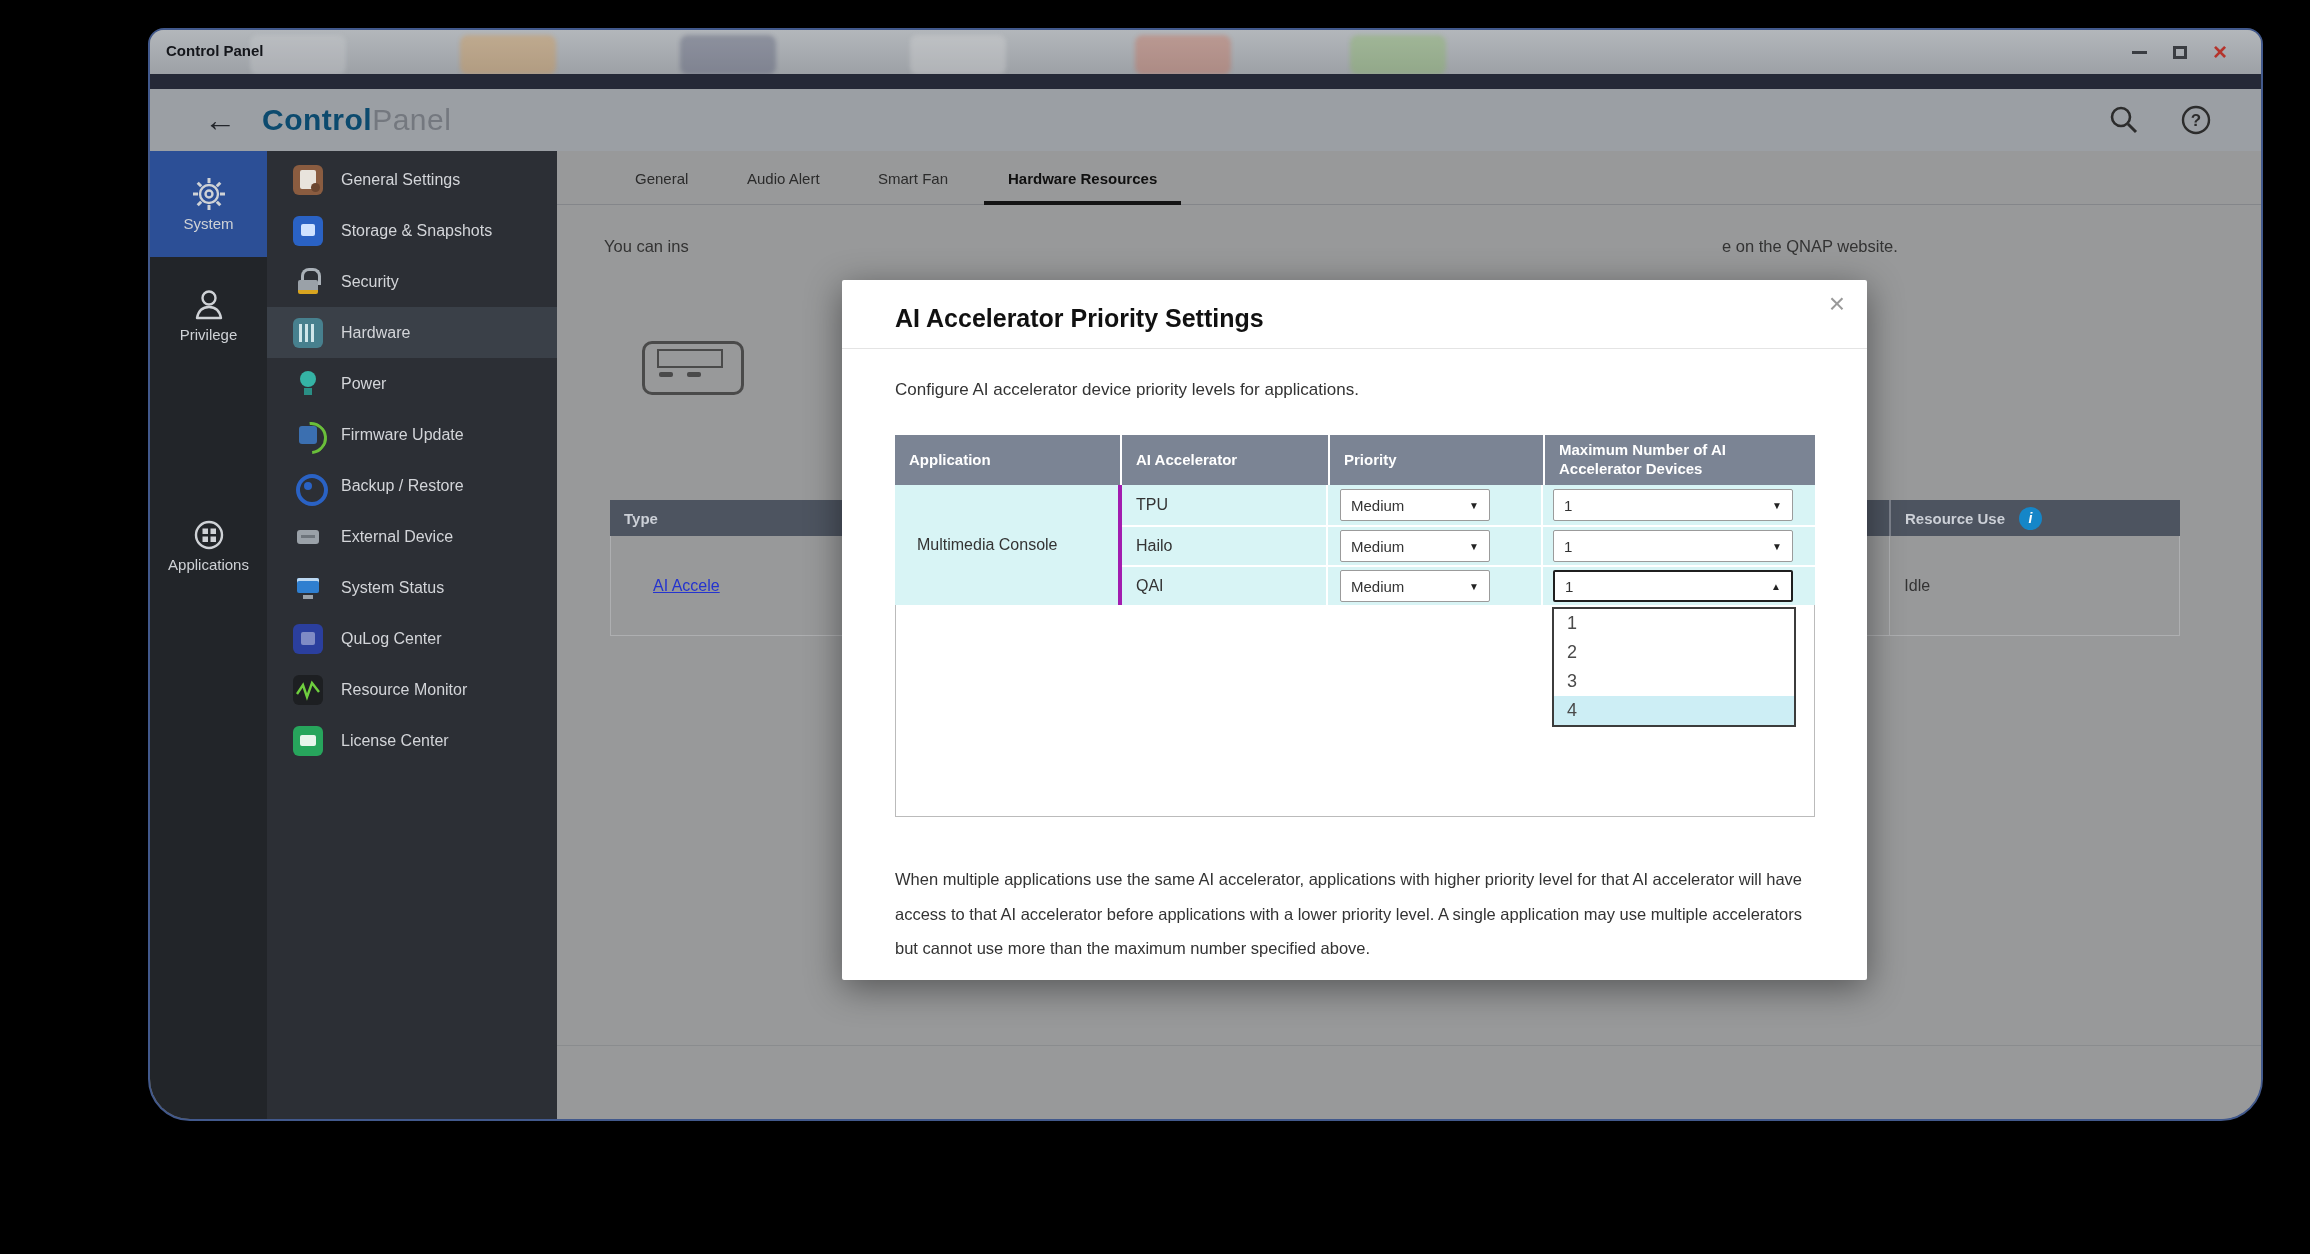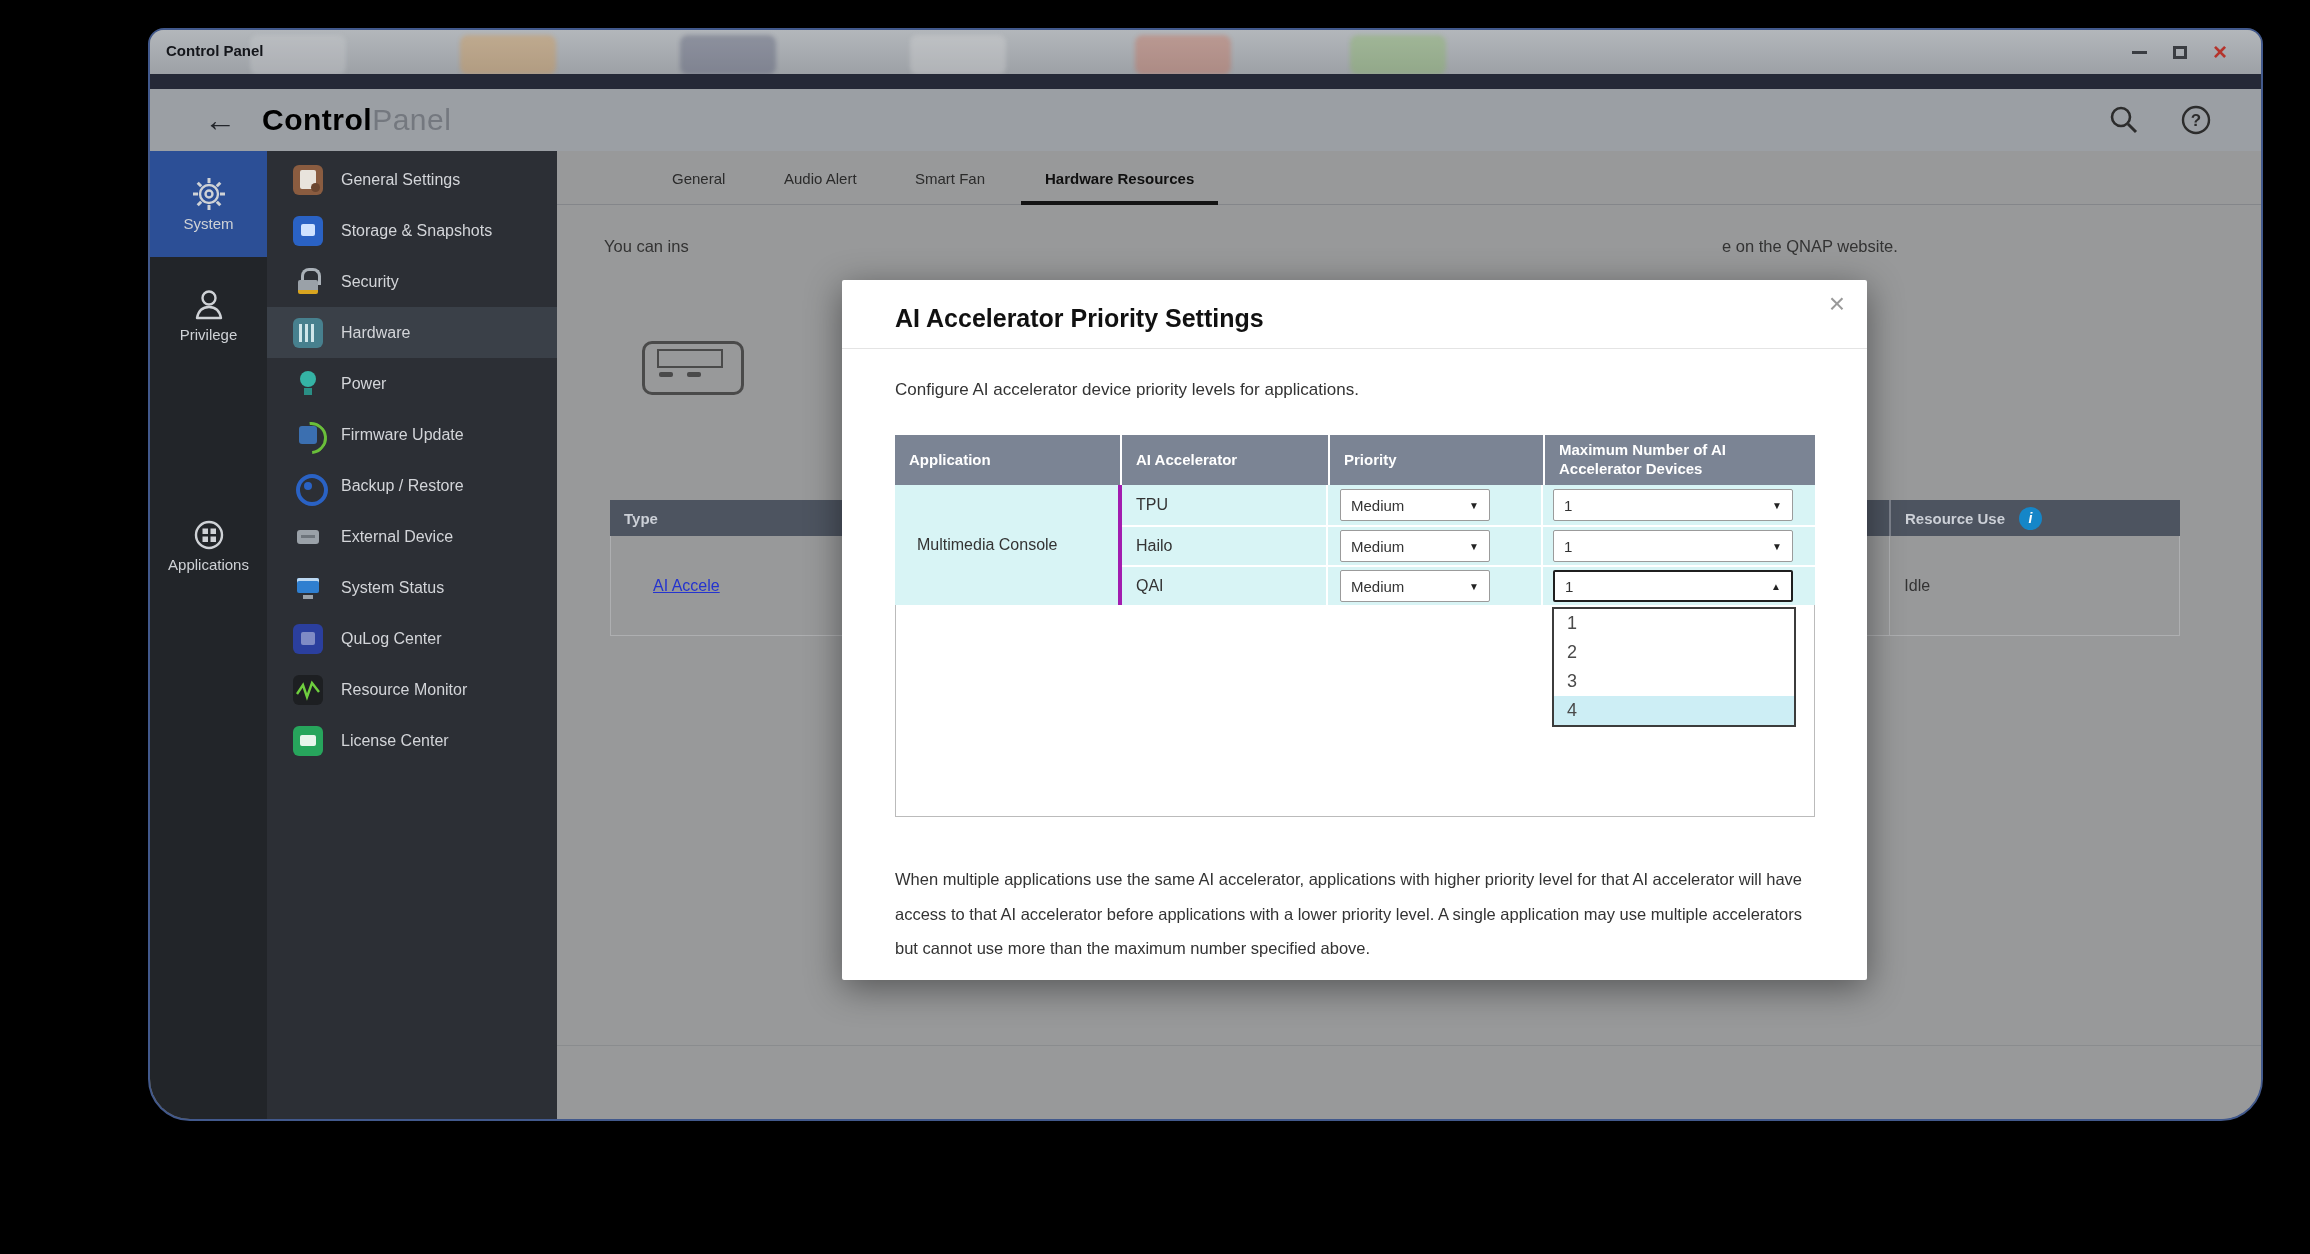--- a/index.html
+++ b/index.html
@@ -25,21 +25,21 @@
   .wc-min { width:15px; height:3px; background:#3a3d42; }
   .wc-max { width:14px; height:13px; border:3px solid #3a3d42; }
   .wc-close { font-size:24px; font-weight:bold; color:#b5342c; line-height:1; }
 
   .darkstrip { height:15px; background:#252937; }
 
   
   .appheader { position:relative; height:62px; background:#9b9fa4; display:flex; align-items:center; }
   .back { font-size:32px; color:#23262b; margin-left:54px; line-height:1; }
   .brand { margin-left:26px; font-size:30px; letter-spacing:.5px; }
-  .brand b { color:#000000; font-weight:bold; }
+  .brand b { color:#0c4a6e; font-weight:bold; }
   .brand span { color:#74787f; font-weight:normal; }
   .hdr-icons { position:absolute; right:48px; display:flex; gap:38px; align-items:center; }
 
   
   .body { display:flex; height:972px; }
   .rail { position:relative; width:117px; background:#222529; flex:0 0 117px; }
   .rail-item { position:absolute; left:0; width:117px; display:flex; flex-direction:column; align-items:center; justify-content:center; color:#cfd2d6; }
   .rail-item.sel { background:#2c4f96; }
   .rail-label { font-size:15px; text-align:center; white-space:pre-line; line-height:1.35; }
 
@@ -67,21 +67,21 @@
   .mi-drive::after{ content:""; position:absolute; left:8px; top:13px; width:14px; height:3px; background:#6e757c; }
   .mi-monitor { background:transparent; } .mi-monitor::before{ content:""; position:absolute; left:4px; top:5px; width:22px; height:15px; background:#2f7fd0; border-radius:2px; box-shadow:inset 0 3px 0 #bcd8f2; }
   .mi-monitor::after{ content:""; position:absolute; left:10px; bottom:4px; width:10px; height:4px; background:#9aa1a8; }
   .mi-qulog { background:#2b3f9e; } .mi-qulog::before{ content:""; position:absolute; left:8px; top:8px; width:14px; height:13px; background:rgba(255,255,255,.4); border-radius:2px; }
   .mi-resource { background:#1d1f22; }
   .mi-license { background:#27a55c; } .mi-license::before{ content:""; position:absolute; left:7px; top:9px; width:16px; height:11px; background:#e8f5ec; border-radius:2px; }
 
   
   .main { position:relative; flex:1; background:#98999a; overflow:hidden; }
   .tabsrow { position:relative; height:54px; border-bottom:1px solid #84868a; }
-  .tab { position:absolute; top:0; height:54px; line-height:56px; font-size:15px; color:#2b2b2b;margin-left:37px; }
+  .tab { position:absolute; top:0; height:54px; line-height:56px; font-size:15px; color:#2b2b2b; }
   .tab.active { font-weight:bold; color:#101010; border-bottom:4px solid #141414; padding:0 24px; }
   .frag { position:absolute; font-size:16.5px; color:#333; }
 
   .nas { position:absolute; left:85px; top:190px; width:102px; height:54px; border:3px solid #4a4a4a; border-radius:10px; }
   .nas::before { content:""; position:absolute; left:12px; top:5px; width:62px; height:15px; border:2px solid #4a4a4a; }
   .nas::after { content:""; position:absolute; left:14px; top:28px; width:14px; height:5px; background:#4a4a4a; border-radius:2px; box-shadow:28px 0 0 #4a4a4a; }
 
   .bgtable { position:absolute; left:53px; top:349px; width:1570px; }
   .bgt-head { display:flex; height:36px; background:#4d5460; }
   .bgt-hcell { display:flex; align-items:center; padding-left:14px; color:#ccd0d7; font-size:15px; font-weight:bold; border-right:2px solid #7d838d; }

